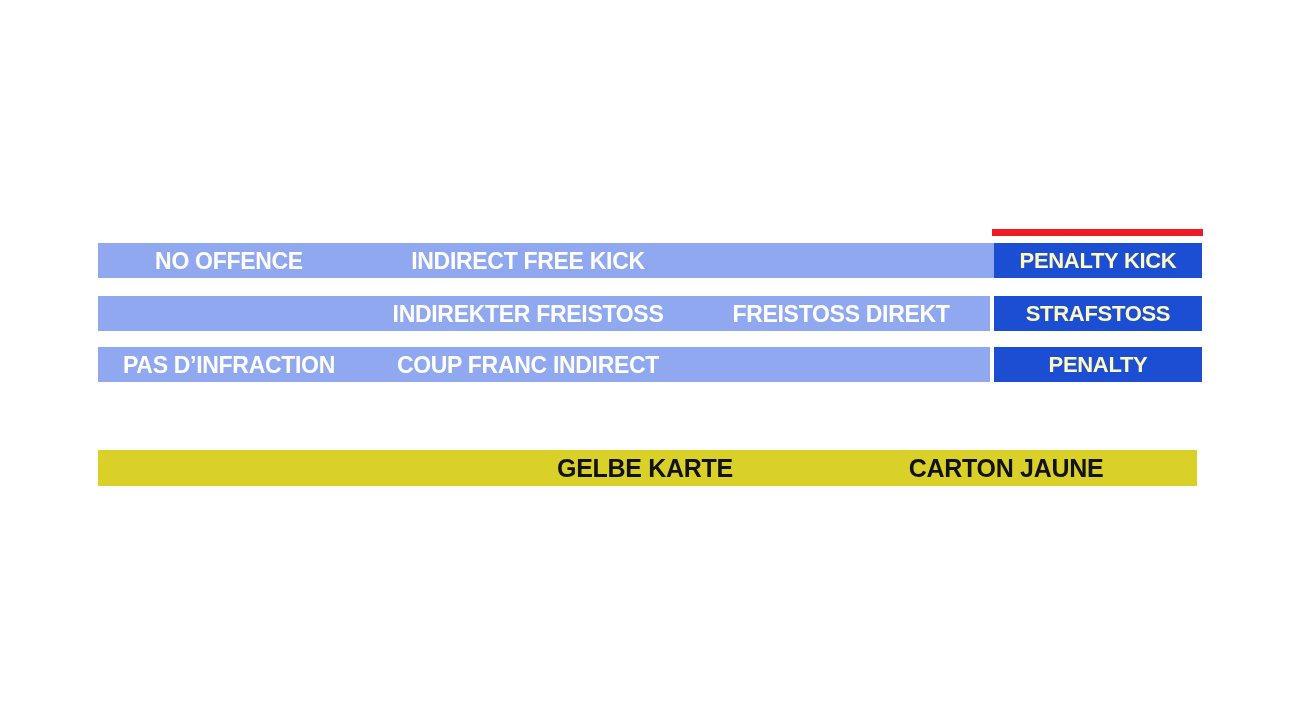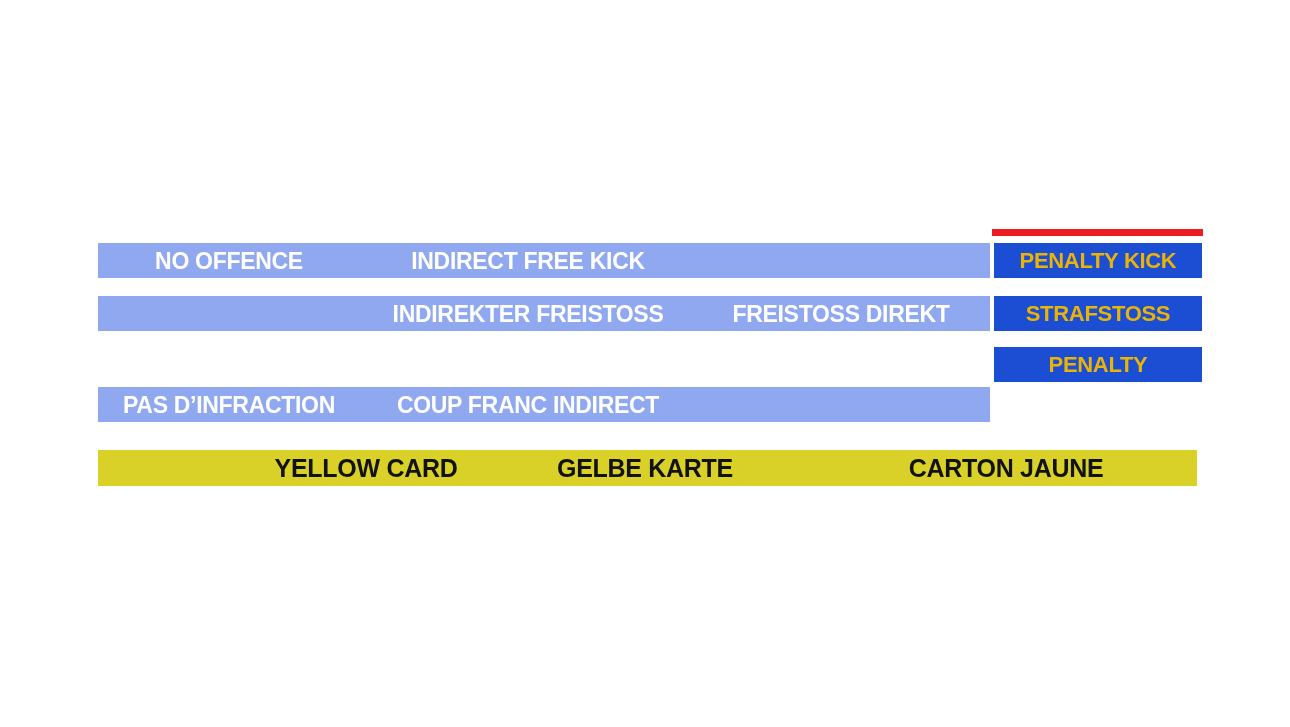--- a/index.html
+++ b/index.html
@@ -23,23 +23,23 @@
   }
 
   
   .row-bar {
     position: absolute;
     left: 98px;
     width: 892px;
     height: 35px;
     background: #8FA8F0;
   }
-  .row-english { top: 243px; }
+  .row-english { top: 243px; padding-left: 20px; }
   .row-german  { top: 296px; }
-  .row-french  { top: 347px; margin-top: 40px; }
+  .row-french  { top: 347px; }
 
   .row-bar .cell-label {
     position: absolute;
     top: 50%;
     transform: translate(-50%, -50%);
     white-space: nowrap;
     color: #ffffff;
     font-size: 23px;
     font-weight: 600;
     letter-spacing: -0.3px;
@@ -51,21 +51,21 @@
   
   .penalty-cell {
     position: absolute;
     left: 994px;
     width: 208px;
     height: 35px;
     background: #1B4ED2;
     display: flex;
     align-items: center;
     justify-content: center;
-    color: #eab308;
+    color: #fef9c3;
     font-size: 22px;
     font-weight: 700;
     letter-spacing: -0.3px;
     white-space: nowrap;
   }
   .penalty-english { top: 243px; }
   .penalty-german  { top: 296px; }
   .penalty-french  { top: 347px; }
 
   
@@ -110,18 +110,17 @@
   </div>
   <div class="penalty-cell penalty-german">STRAFSTOSS</div>
 
   <div class="row-bar row-french">
     <span class="cell-label col-1">PAS D’INFRACTION</span>
     <span class="cell-label col-2">COUP FRANC INDIRECT</span>
   </div>
   <div class="penalty-cell penalty-french">PENALTY</div>
 
   <div class="card-bar">
-    <span class="card-label card-1">YELLOW CARD</span>
     <span class="card-label card-2">GELBE KARTE</span>
     <span class="card-label card-3">CARTON JAUNE</span>
   </div>
 
 </div>
 
 </body></html>

